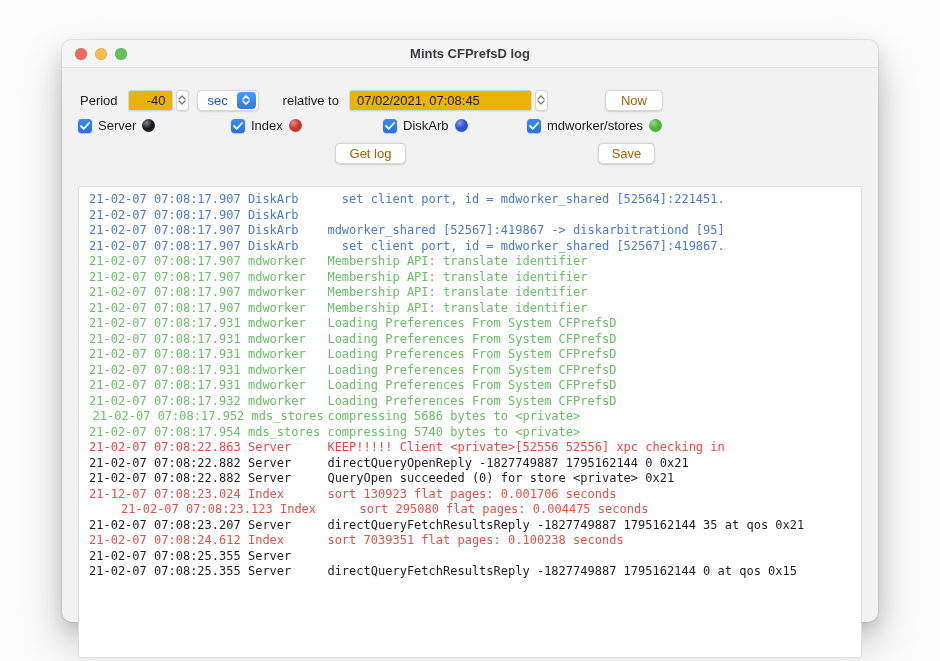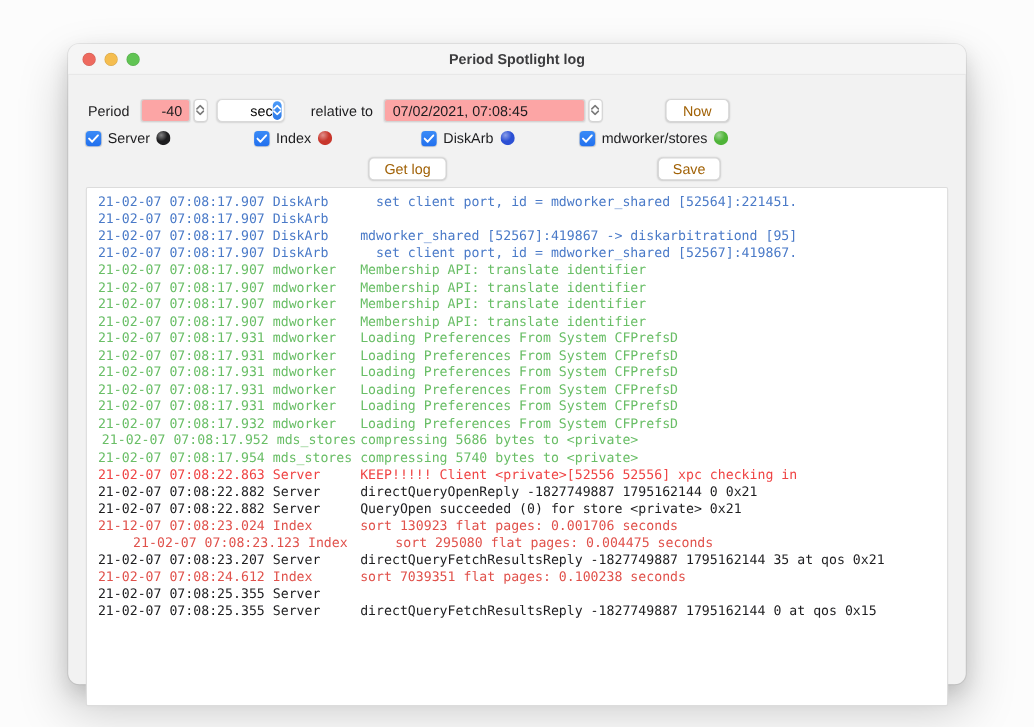--- a/index.html
+++ b/index.html
@@ -25,39 +25,39 @@
   .light { width:12px; height:12px; border-radius:50%; box-shadow:inset 0 0 0 0.5px rgba(0,0,0,0.15); }
   .light.red    { background:#ee6a5f; }
   .light.yellow { background:#f5bd4f; }
   .light.green  { background:#61c454; }
   .title { font-size:13px; font-weight:700; color:#3c3c3e; }
 
   
   .row1 { position:absolute; left:18px; top:49px; right:18px; height:22px; display:flex; align-items:center; }
   .lbl { font-size:13px; color:#1d1d1f; }
   .field {
-    height:21px; background:#fca5a5; border:1px solid #d4d4d4; border-radius:3px;
+    height:21px; background:#eab308; border:1px solid #d4d4d4; border-radius:3px;
     font-size:13px; color:#1d1d1f; display:flex; align-items:center;
     box-shadow:0 0.5px 1px rgba(0,0,0,0.06);
   }
   .num-field { width:45px; margin-left:10px; justify-content:flex-end; padding-right:6px; }
   .date-field { width:183px; margin-left:10px; padding-left:7px; }
   .stepper {
     width:13px; height:21px; margin-left:3px; background:#fff;
     border:1px solid #d4d4d4; border-radius:4px;
     display:flex; flex-direction:column; align-items:center; justify-content:center;
     box-shadow:0 0.5px 1px rgba(0,0,0,0.10);
   }
   .stepper svg { display:block; }
   .popup {
     height:21px; margin-left:8px; background:#fff; border:1px solid #d9d9d9; border-radius:5px;
     display:flex; align-items:center; padding:0 2px 0 10px;
     box-shadow:0 0.5px 1.5px rgba(0,0,0,0.12); width:62px; justify-content:space-between;
   }
-  .popup .ptext { font-size:13px; color:#000000;margin-left:20px; }
+  .popup .ptext { font-size:13px; color:#1d4ed8; }
   .popup-cap {
     width:19px; height:17px; border-radius:4px;
     background:linear-gradient(#4b9bf8,#2e7ae8);
     display:flex; flex-direction:column; align-items:center; justify-content:center;
   }
   .rel-lbl { margin-left:24px; }
   .btn {
     height:21px; background:#fff; border:1px solid #d6d6d6; border-radius:5px;
     font-size:13px; color:#a16207; display:flex; align-items:center; justify-content:center;
     box-shadow:0 0.5px 1.5px rgba(0,0,0,0.15);
@@ -80,21 +80,21 @@
   .filter .flabel { font-size:13px; color:#1d1d1f; }
   .dot { width:13px; height:13px; border-radius:50%; }
 
   
   .row3 { position:absolute; left:0; top:103px; width:100%; height:22px; }
   .getlog-btn { position:absolute; left:273px; width:71px; }
   .save-btn   { position:absolute; left:536px; width:57px; }
 
   
   .logview {
-    position:absolute; left:16px; top:130px; width:784px; height:472px;
+    position:absolute; left:16px; top:146px; width:784px; height:472px;
     background:#fff; border:1px solid #dcdcdc; border-radius:2px;
     padding:5px 0 7px 10px; overflow:hidden;
   }
   .log-line {
     display:flex; font-family:"DejaVu Sans Mono", monospace;
     font-size:12px; line-height:15.5px; white-space:pre;
   }
   .log-line .lt { width:22ch; flex:none; }
   .log-line .lp { width:11ch; flex:none; }
   .log-line .lm { flex:none; }
@@ -103,21 +103,21 @@
 <body>
 
 <div class="window">
 
   <div class="titlebar">
     <div class="traffic">
       <div class="light red"></div>
       <div class="light yellow"></div>
       <div class="light green"></div>
     </div>
-    <div class="title">Period Spotlight log</div>
+    <div class="title">Mints CFPrefsD log</div>
   </div>
 
   <div class="row1">
     <span class="lbl">Period</span>
     <div class="field num-field">-40</div>
     <div class="stepper">
       <svg width="8" height="5" viewBox="0 0 8 5">
           <path d="M1 4 L4 1 L7 4" fill="none" stroke="#7a7a7a" stroke-width="1.4" stroke-linecap="round"></path>
         </svg>
       <svg width="8" height="5" viewBox="0 0 8 5">

